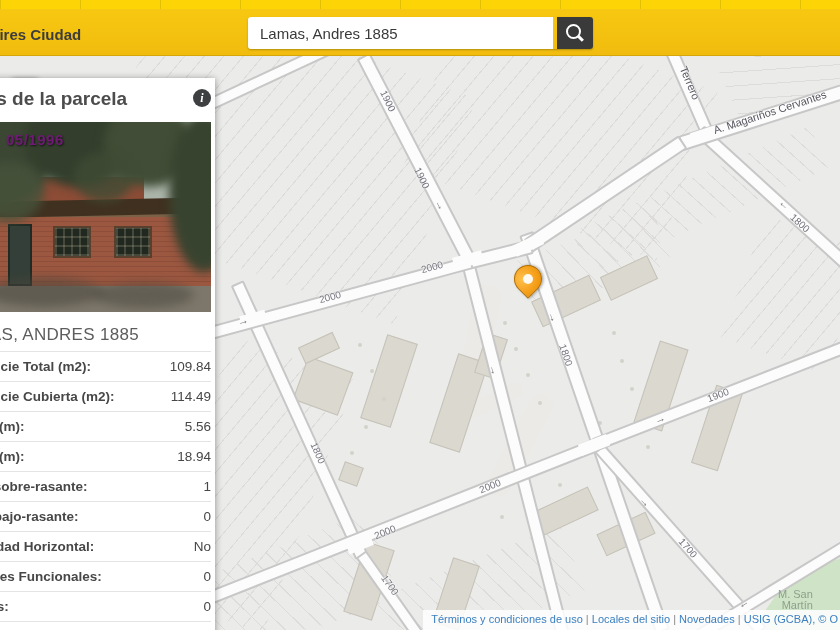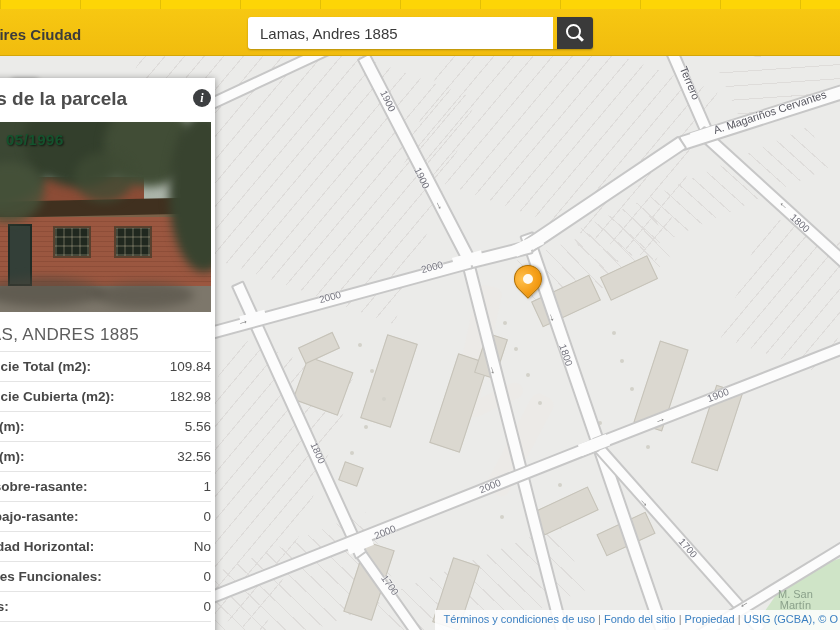--- a/index.html
+++ b/index.html
@@ -30,21 +30,21 @@
   .path{position:absolute;z-index:2;background:#eceae7;border-radius:8px;}
   .bld{position:absolute;z-index:3;background:#dbd8d0;border:1px solid #c5c2b8;}
   .dot{position:absolute;z-index:3;width:4px;height:4px;border-radius:50%;background:#d3d1c9;}
   .park{position:absolute;z-index:3;background:#cfe4c7;}
   .road{position:absolute;z-index:4;background:#fcfcfc;border:2px solid #c7c7c7;border-radius:2px;}
   .jpatch{position:absolute;z-index:5;background:#fcfcfc;}
   .slabel{position:absolute;z-index:7;font-size:10px;color:#73737d;white-space:nowrap;
           text-shadow:0 0 2px #fff,0 0 2px #fff,0 0 1px #fff;}
   .sname{font-size:11px;color:#56565f;}
   .arrow{position:absolute;z-index:7;font-size:11px;color:#777;line-height:1;}
-  .parklabel{position:absolute;z-index:7;font-size:11px;color:#8ba18b;text-align:center;line-height:11px;white-space:nowrap;}
+  .parklabel{position:absolute;z-index:7;font-size:11px;color:#8ba18b;text-align:right;line-height:11px;white-space:nowrap;}
 
   .zoomctl{position:absolute;left:10px;top:23px;width:30px;z-index:20;border-radius:5px;
            box-shadow:0 1px 5px rgba(0,0,0,.45);background:#fff;overflow:hidden;}
   .zbtn{width:30px;height:27px;background:#fff;border:none;display:block;font-size:19px;font-weight:bold;
         color:#4a4a4a;line-height:27px;text-align:center;padding:0;cursor:pointer;font-family:"Liberation Sans",sans-serif;}
   .zbtn.first{border-bottom:1px solid #d5d5d5;}
 
   .scalebox{position:absolute;left:14px;top:547px;z-index:20;width:54px;height:16px;box-sizing:border-box;
             background:rgba(255,255,255,.75);border:2px solid #7a7a7a;border-top:none;
             font-size:11px;color:#333;padding-left:4px;line-height:14px;}
@@ -62,21 +62,21 @@
   
   .sidebar{position:absolute;left:-56px;top:78px;width:271px;height:560px;z-index:25;background:#fff;
            box-shadow:0 1px 7px rgba(0,0,0,.4);box-sizing:border-box;padding:10px 4px 0 10px;}
   .sb-titlerow{position:relative;height:34px;}
   .sb-title{font-size:19px;font-weight:bold;color:#4c4c4c;white-space:nowrap;}
   .infoicon{position:absolute;right:0;top:1px;width:18px;height:18px;border-radius:50%;background:#3d3f41;
             color:#fff;text-align:center;font:bold italic 12px/18px "Liberation Serif",serif;cursor:pointer;}
   .photo{position:relative;width:257px;height:190px;overflow:hidden;background:#9aa39a;}
   .ph{position:absolute;}
   .blob{position:absolute;border-radius:50%;filter:blur(5px);}
-  .stamp{position:absolute;left:52px;top:9px;z-index:9;font-size:15px;font-weight:bold;color:#14532d;
+  .stamp{position:absolute;left:52px;top:9px;z-index:9;font-size:15px;font-weight:bold;color:#701a75;
          letter-spacing:.5px;text-shadow:1px 1px 2px rgba(0,0,0,.65);}
   .addr{margin:13px 0 6px 0;font-size:17px;color:#5d5d5d;letter-spacing:.3px;white-space:nowrap;}
   .rows{border-top:1px solid #e4e4e4;}
   .row{height:29px;display:flex;justify-content:space-between;align-items:center;
        border-bottom:1px solid #e4e4e4;font-size:13.5px;color:#474747;}
   .row .lab{font-weight:bold;white-space:nowrap;}
   .row .val{white-space:nowrap;}
 </style>
 </head>
 <body>
@@ -190,21 +190,21 @@
     </div>
 
   <div class="zoomctl">
     <button class="zbtn first">+</button>
     <button class="zbtn">−</button>
   </div>
 
   <div class="scalebox">30 m</div>
 
   <div class="attrib">
-    <span class="lnk">Términos y condiciones de uso</span><span class="sep"> | </span><span class="lnk">Fondo del sitio</span><span class="sep"> | </span><span class="lnk">Propiedad</span><span class="sep"> | </span><span class="lnk">USIG (GCBA)</span><span class="lnk">, © O</span>
+    <span class="lnk">Términos y condiciones de uso</span><span class="sep"> | </span><span class="lnk">Locales del sitio</span><span class="sep"> | </span><span class="lnk">Novedades</span><span class="sep"> | </span><span class="lnk">USIG (GCBA)</span><span class="lnk">, © O</span>
   </div>
 </div>
 
 <div class="sidebar">
   <div class="sb-titlerow">
     <span class="sb-title">Datos de la parcela</span>
     <span class="infoicon">i</span>
   </div>
 
   <div class="photo">
@@ -238,29 +238,29 @@
 
   <div class="addr">LAMAS, ANDRES 1885</div>
 
   <div class="rows">
     <div class="row">
         <span class="lab">Superficie Total (m2):</span>
         <span class="val">109.84</span>
       </div>
     <div class="row">
         <span class="lab">Superficie Cubierta (m2):</span>
-        <span class="val">182.98</span>
+        <span class="val">114.49</span>
       </div>
     <div class="row">
         <span class="lab">Frente (m):</span>
         <span class="val">5.56</span>
       </div>
     <div class="row">
         <span class="lab">Fondo (m):</span>
-        <span class="val">32.56</span>
+        <span class="val">18.94</span>
       </div>
     <div class="row">
         <span class="lab">Pisos sobre-rasante:</span>
         <span class="val">1</span>
       </div>
     <div class="row">
         <span class="lab">Pisos bajo-rasante:</span>
         <span class="val">0</span>
       </div>
     <div class="row">

